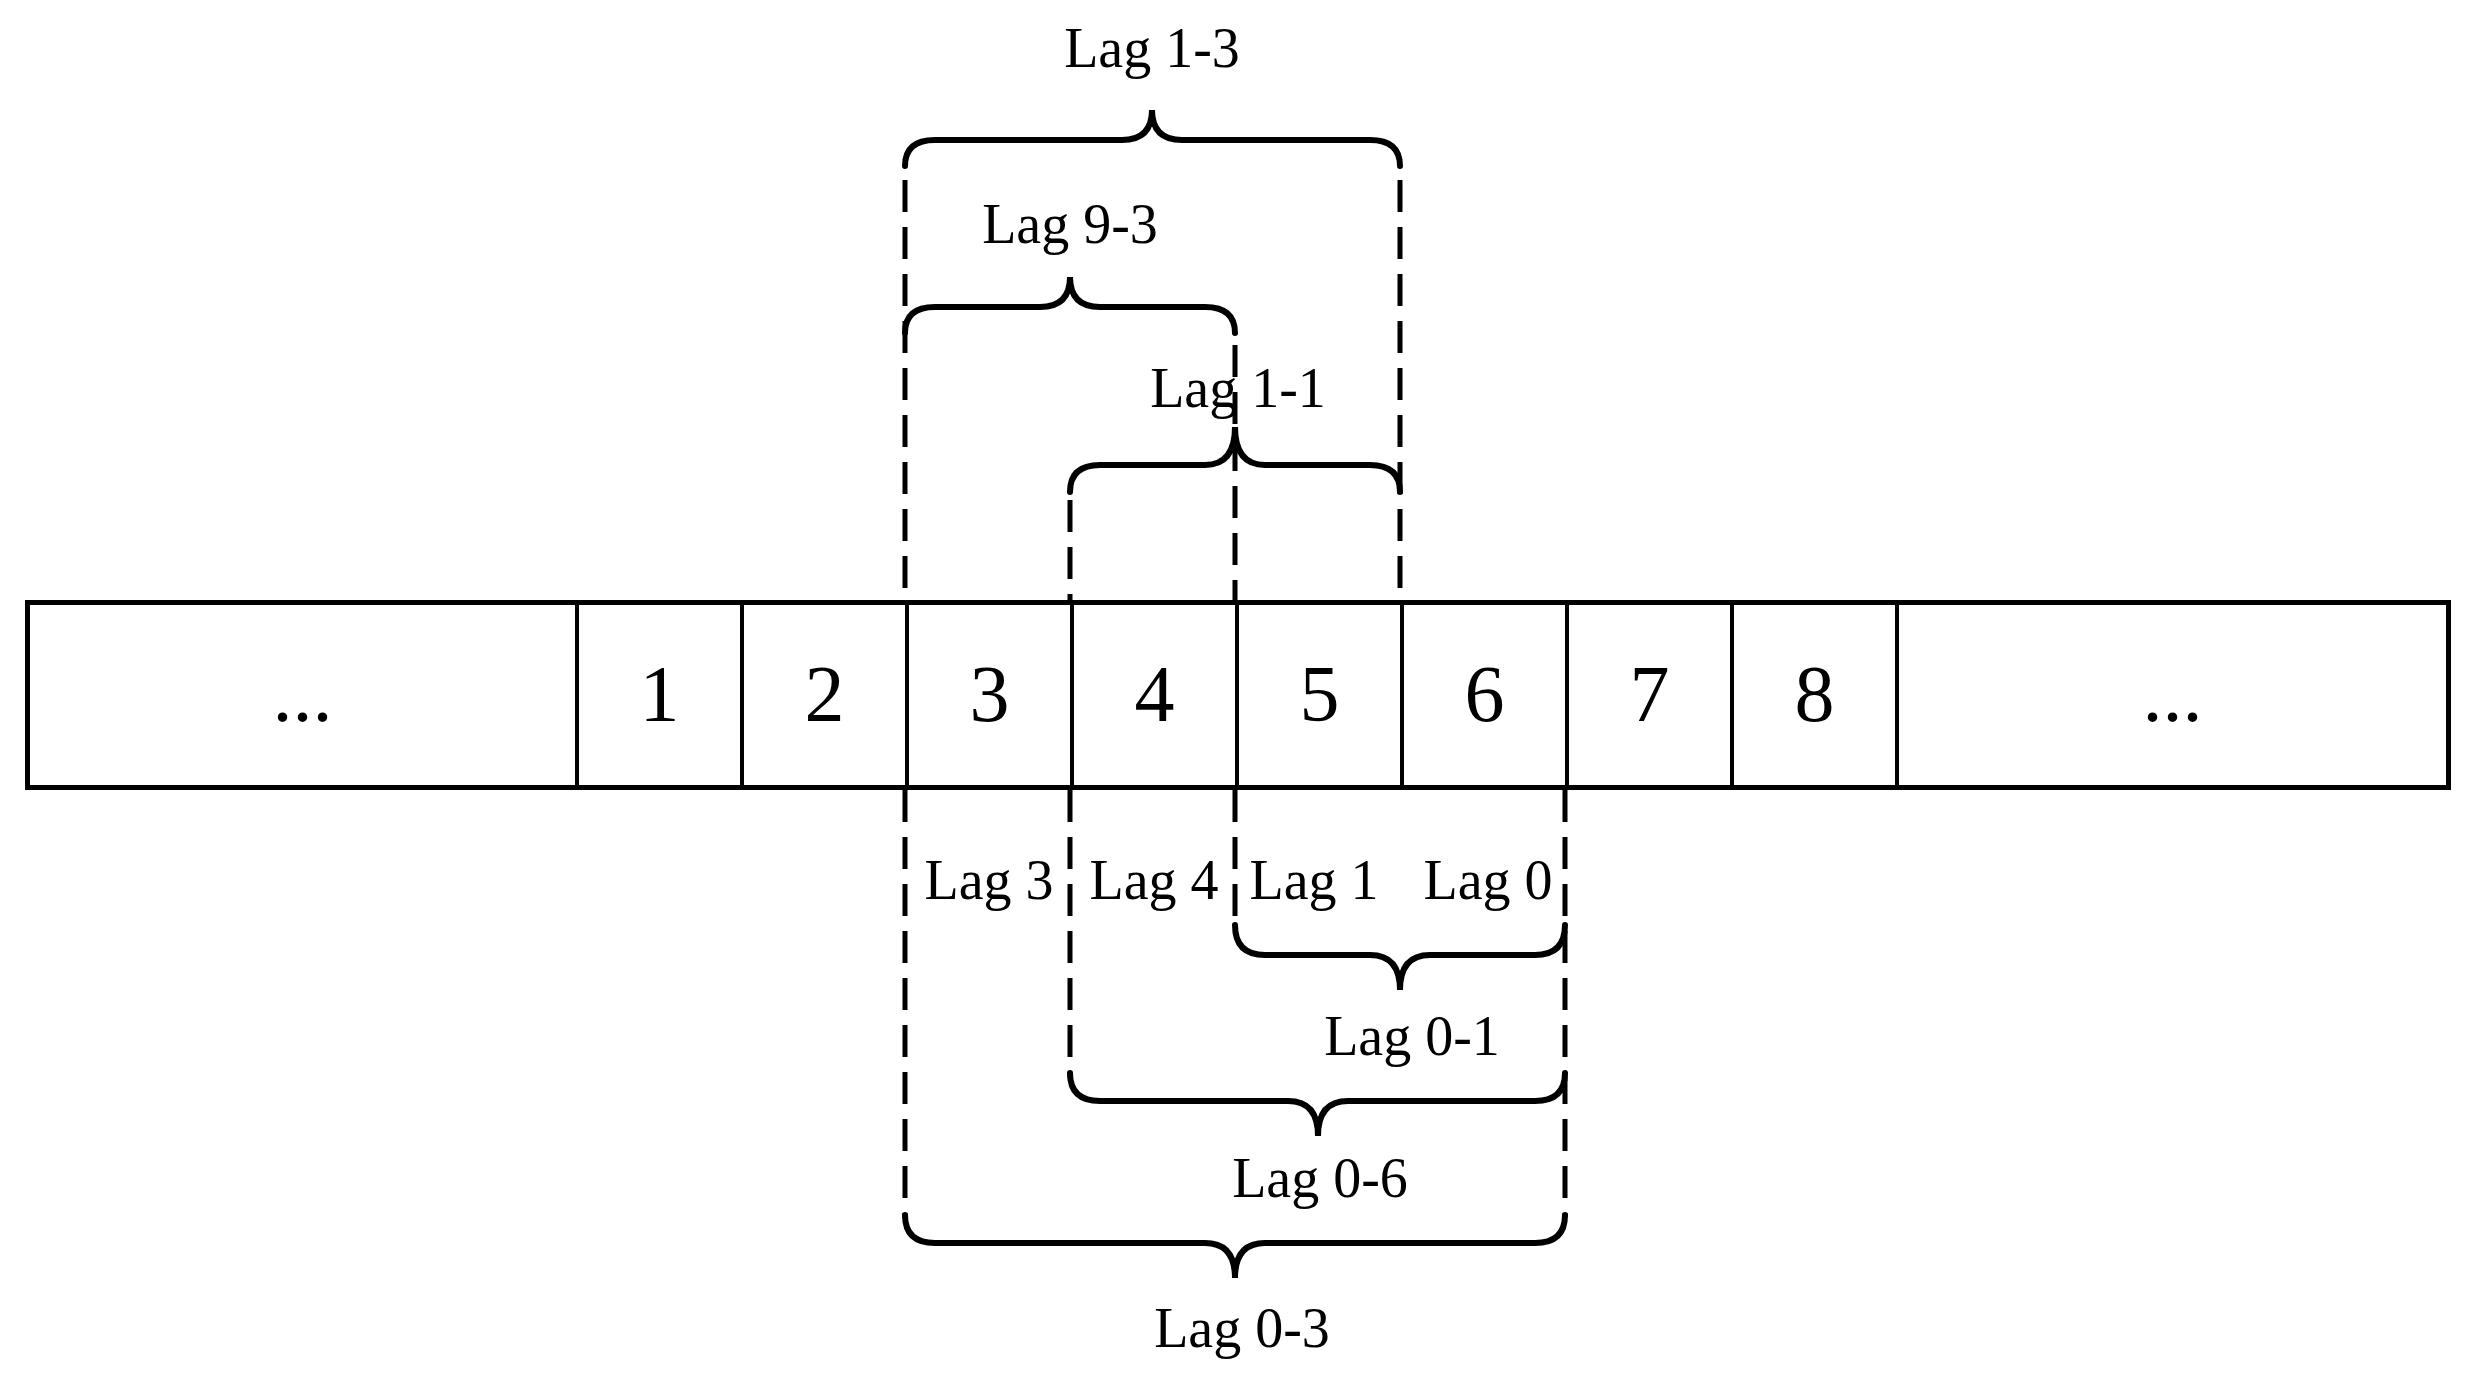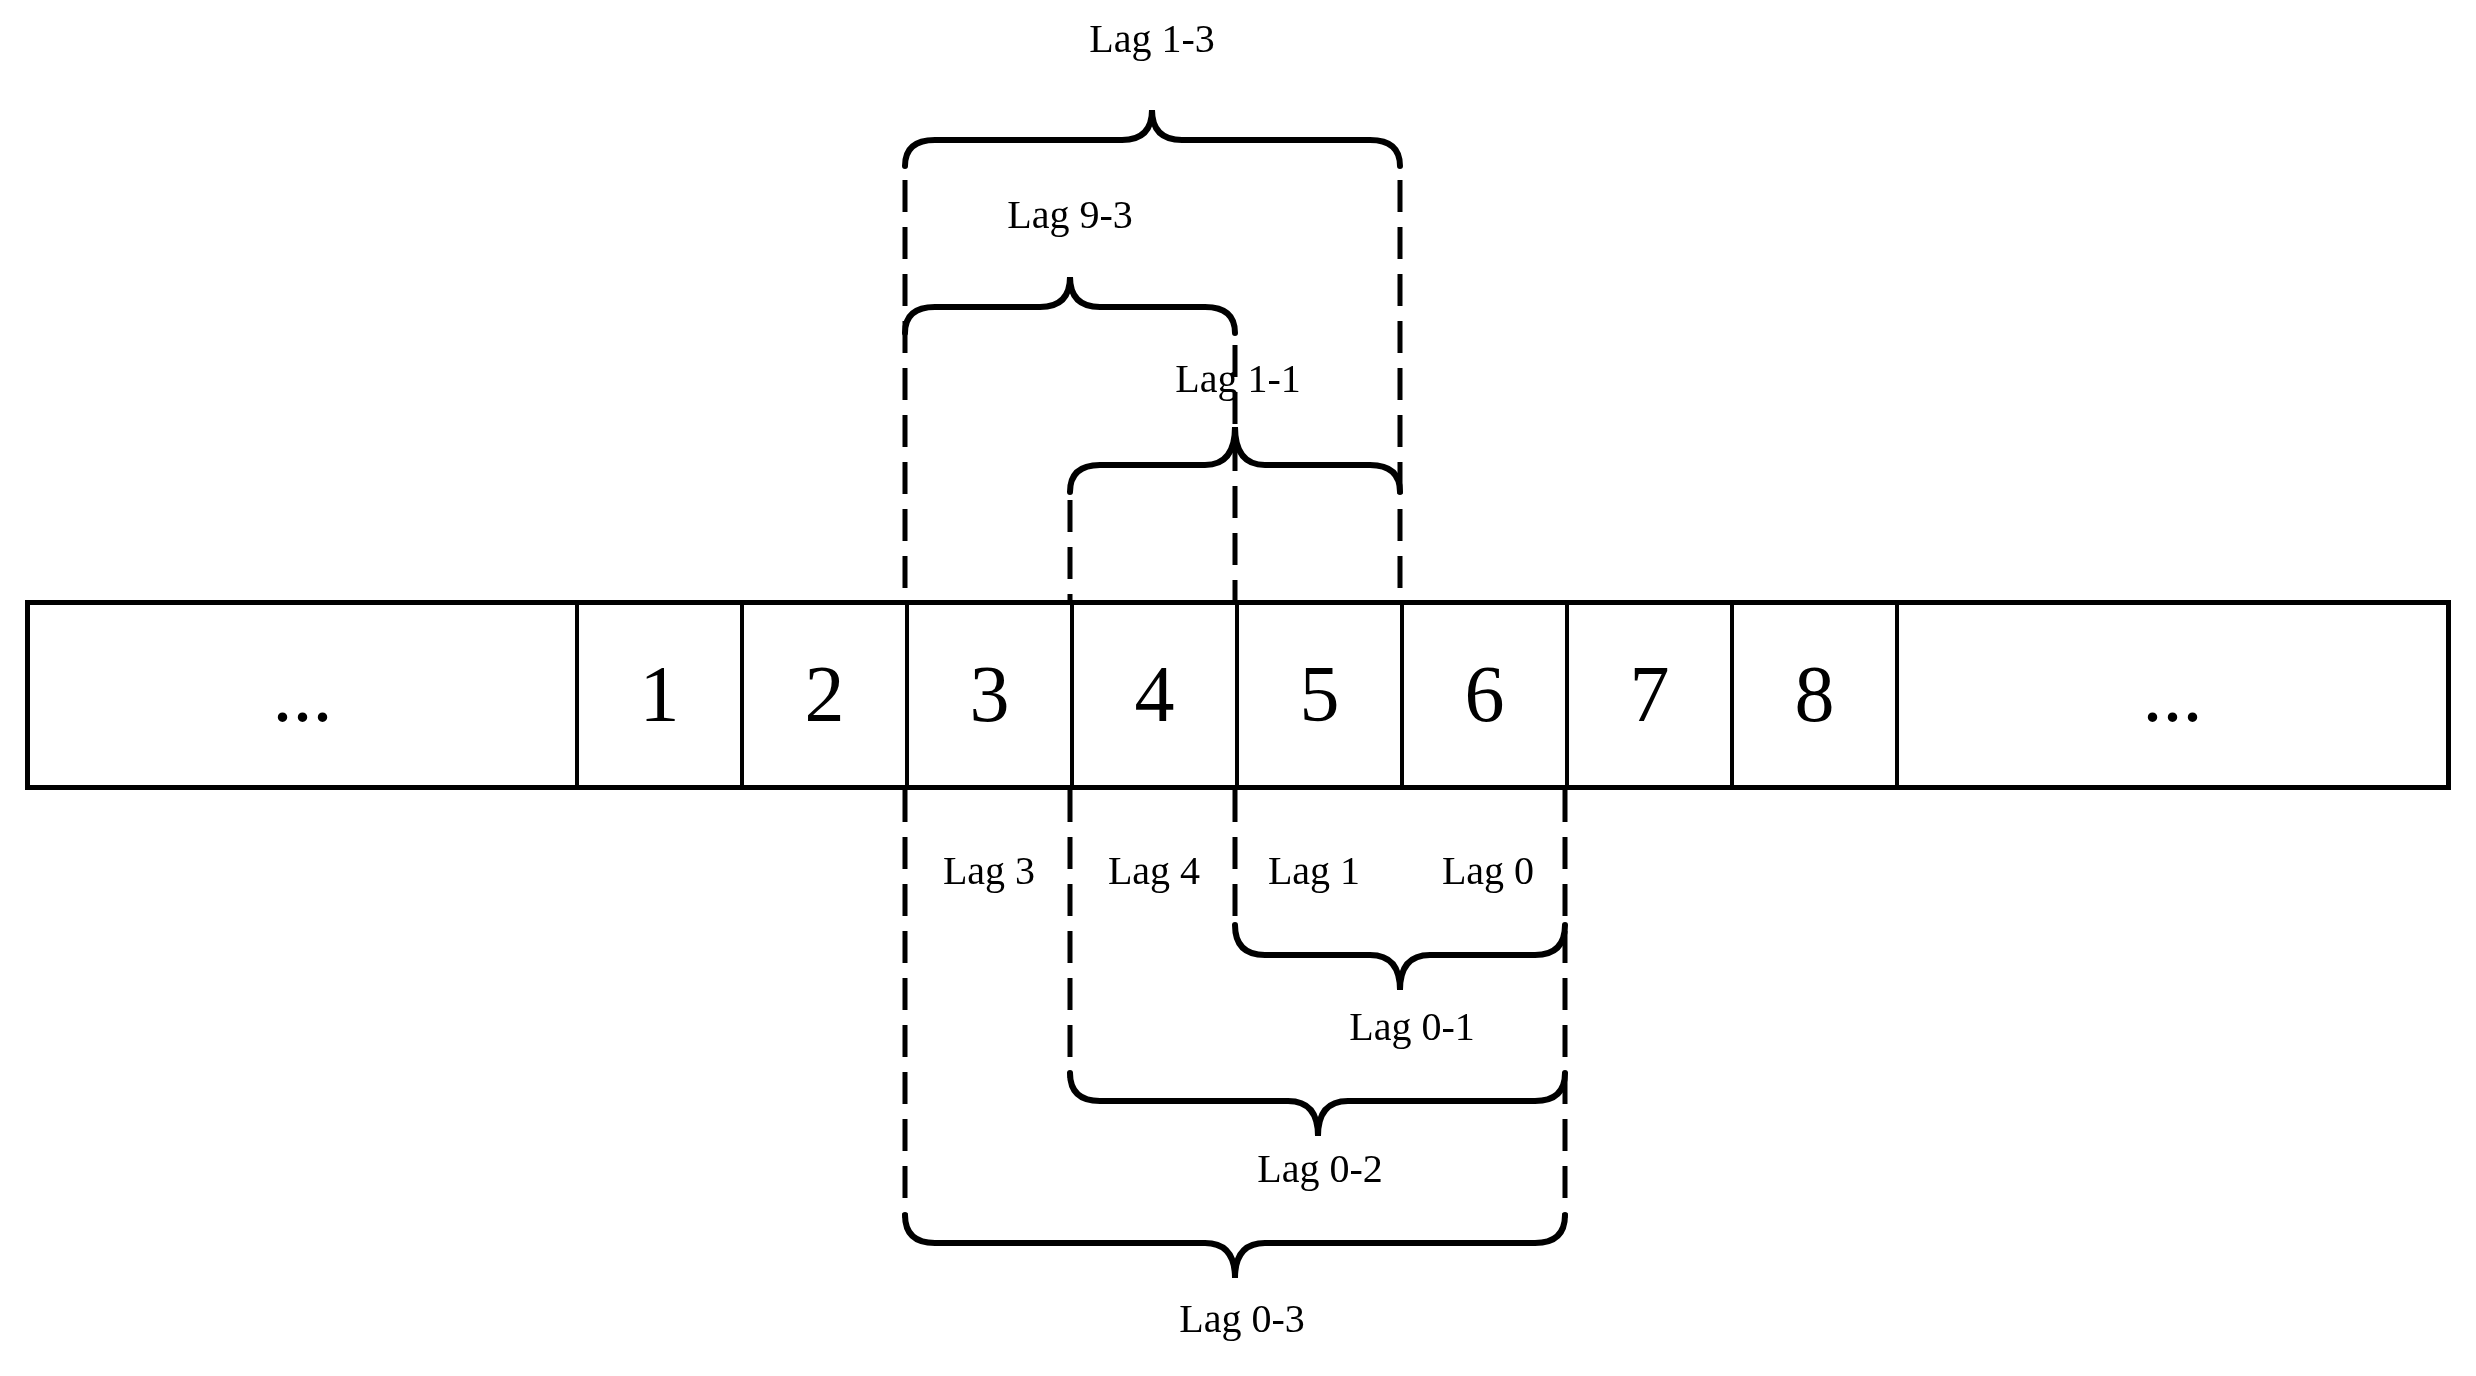--- a/index.html
+++ b/index.html
@@ -29,21 +29,21 @@
     text-align:center;
     font-size:80px;
     line-height:178px;
     white-space:nowrap;
     overflow:hidden;
   }
   .cell.first{border-left:none;}
   .lbl{
     position:absolute;
     transform:translateX(-50%);
-    font-size:40px;
+    font-size:56px;
     line-height:1.15;
     white-space:nowrap;
     z-index:3;
     text-align:left;
   }
 </style>
 </head>
 <body>
 
 <div class="canvas">
@@ -85,16 +85,16 @@
   <div class="lbl" style="left:1152px;top:16px">Lag 1-3</div>
   <div class="lbl" style="left:1070px;top:192px">Lag 9-3</div>
   <div class="lbl" style="left:1238px;top:356px">Lag 1-1</div>
 
   <div class="lbl" style="left:989px;top:848px">Lag 3</div>
   <div class="lbl" style="left:1154px;top:848px">Lag 4</div>
   <div class="lbl" style="left:1314px;top:848px">Lag 1</div>
   <div class="lbl" style="left:1488px;top:848px">Lag 0</div>
 
   <div class="lbl" style="left:1412px;top:1004px">Lag 0-1</div>
-  <div class="lbl" style="left:1320px;top:1146px">Lag 0-2</div>
+  <div class="lbl" style="left:1320px;top:1146px">Lag 0-6</div>
   <div class="lbl" style="left:1242px;top:1296px">Lag 0-3</div>
 
 </div>
 
 </body></html>

